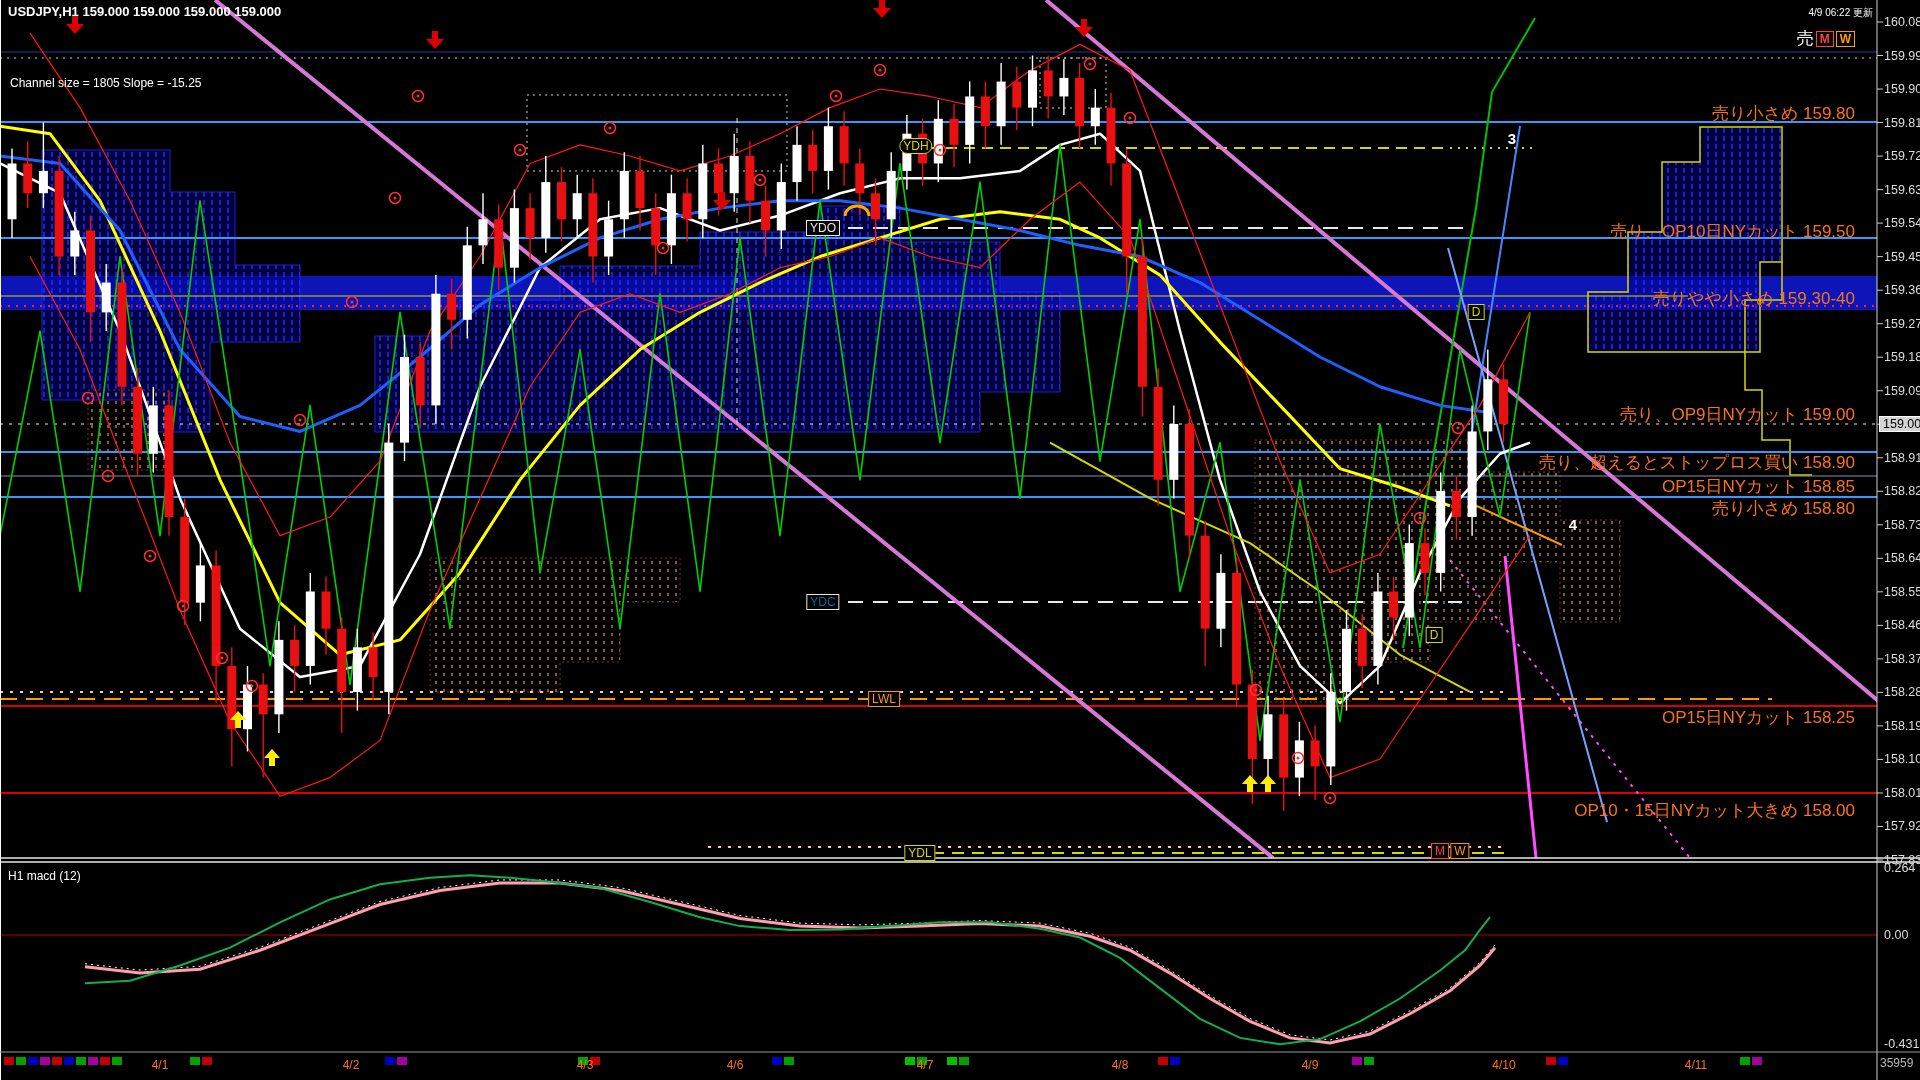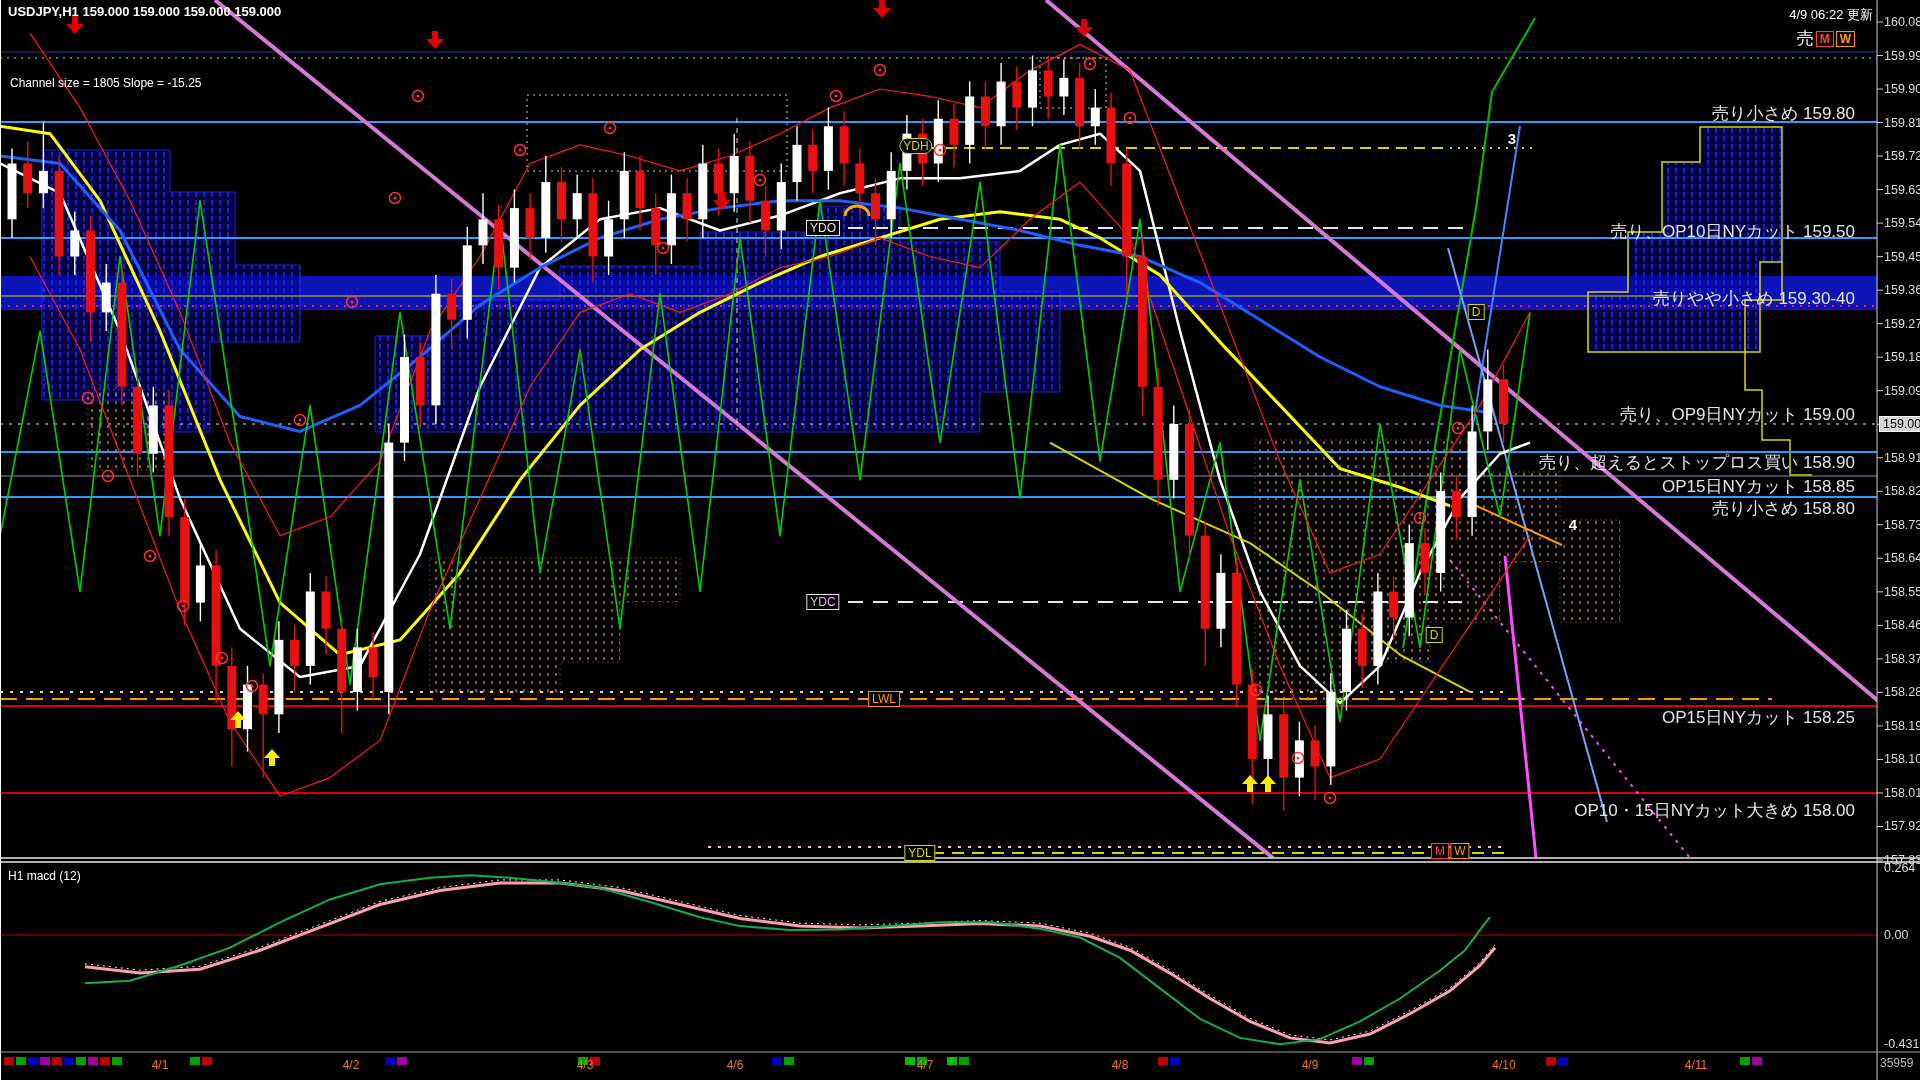--- a/index.html
+++ b/index.html
@@ -3,26 +3,26 @@
 <meta charset="utf-8">
 <style>
   html,body{margin:0;padding:0;background:#000;width:1920px;height:1080px;overflow:hidden;}
   #stage{position:absolute;left:0;top:0;width:1920px;height:1080px;background:#000;
          font-family:"Liberation Sans",sans-serif;}
   #watermark{position:absolute;left:56px;top:46px;color:#fff;font-size:66px;font-weight:bold;
              letter-spacing:3px;z-index:1;white-space:nowrap;}
   #chart-svg{position:absolute;left:0;top:0;z-index:2;}
   .ovl{position:absolute;z-index:3;white-space:nowrap;color:#fff;}
   #title-left{left:8px;top:4px;font-size:13px;font-weight:bold;}
-  #updated{top:6px;right:47px;font-size:13px;}
+  #updated{top:6px;right:47px;font-size:10px;}
   #channel-info{left:10px;top:76px;font-size:12px;}
   #top-note{top:27px;right:65px;display:flex;align-items:center;gap:2px;font-size:17px;}
   .mini-box{display:inline-block;font-size:12px;font-weight:bold;line-height:14px;
             padding:0 3px;border:1px solid;background:#000;}
-  .anno{position:absolute;right:65px;transform:translateY(-50%);font-size:17px;color:#e5e5e5;
+  .anno{position:absolute;right:65px;transform:translateY(-50%);font-size:17px;color:#f97316;
         z-index:4;white-space:nowrap;}
   .tick{position:absolute;left:1884px;transform:translateY(-50%);font-size:12.5px;color:#dcdcdc;
         z-index:4;white-space:nowrap;}
   .tag{position:absolute;transform:translate(-50%,-50%);font-size:12px;line-height:14px;
        padding:0 3px;border:1px solid;background:#000;z-index:4;white-space:nowrap;}
   .txtmark{position:absolute;transform:translate(-50%,-50%);color:#fff;font-size:15px;
        font-weight:bold;z-index:4;}
   #cur-price{position:absolute;left:1879px;transform:translateY(-50%);background:#d4d4d4;
        color:#000;font-size:12.5px;padding:0 3px;border:1px solid #fff;z-index:5;}
   #macd-label{left:8px;top:869px;font-size:12px;}
@@ -431,21 +431,21 @@
     <div class="anno" style="top: 231px;">売り、OP10日NYカット 159.50</div>
     <div class="anno" style="top: 298px;">売りやや小さめ 159.30-40</div>
     <div class="anno" style="top: 414px;">売り、OP9日NYカット 159.00</div>
     <div class="anno" style="top: 462px;">売り、超えるとストップロス買い 158.90</div>
     <div class="anno" style="top: 486px;">OP15日NYカット 158.85</div>
     <div class="anno" style="top: 508px;">売り小さめ 158.80</div>
     <div class="anno" style="top: 717px;">OP15日NYカット 158.25</div>
     <div class="anno" style="top: 810px;">OP10・15日NYカット大きめ 158.00</div>
     <div class="tag" style="left: 916px; top: 146px; color: rgb(214, 214, 0); border-color: rgb(214, 214, 0); border-radius: 8px;">YDH</div>
     <div class="tag" style="left: 823px; top: 228px; color: rgb(232, 232, 232); border-color: rgb(232, 232, 232);">YDO</div>
-    <div class="tag" style="left: 823px; top: 602px; color: #f0abfc; border-color: rgb(232, 232, 232);">YDC</div>
+    <div class="tag" style="left: 823px; top: 602px; color: #0369a1; border-color: rgb(232, 232, 232);">YDC</div>
     <div class="tag" style="left: 884px; top: 699px; color: rgb(255, 153, 0); border-color: rgb(255, 153, 0);">LWL</div>
     <div class="tag" style="left: 920px; top: 853px; color: rgb(214, 214, 0); border-color: rgb(214, 214, 0);">YDL</div>
     <div class="tag" style="left: 1476px; top: 312px; color: rgb(214, 214, 0); border-color: rgb(214, 214, 0);">D</div>
     <div class="tag" style="left: 1434px; top: 635px; color: rgb(214, 214, 0); border-color: rgb(214, 214, 0);">D</div>
     <div class="tag" style="left: 1440px; top: 851px; color: rgb(255, 64, 64); border-color: rgb(255, 64, 64);">M</div>
     <div class="tag" style="left: 1460px; top: 851px; color: rgb(255, 153, 0); border-color: rgb(255, 153, 0);">W</div>
     <div class="txtmark" style="left: 1512px; top: 138px;">3</div>
     <div class="txtmark" style="left: 1573px; top: 524px;">4</div>
     <div class="tick" style="top: 868px;">0.264</div>
     <div class="tick" style="top: 935px;">0.00</div>

